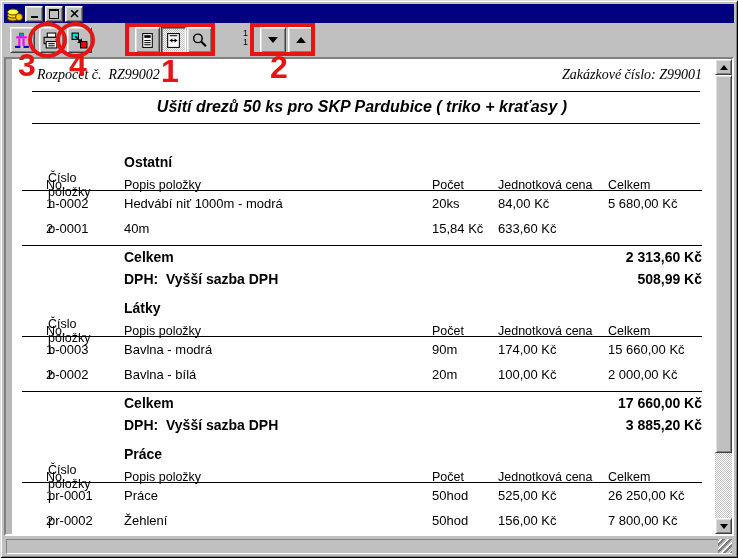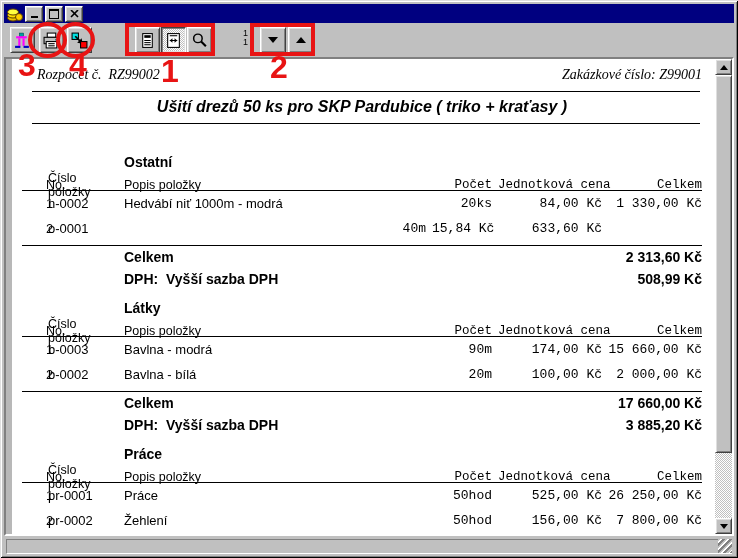--- a/index.html
+++ b/index.html
@@ -71,21 +71,21 @@
   .rpt-title { text-align:center; font-size:16px; font-weight:bold; font-style:italic; padding:6px 0 7px 0; margin-top:0; }
   .mt6 { margin-top:6px; }
 
   .section { margin-top:10px; }
   .section.first { margin-top:30px; }
   .sec-name { margin-left:102px; font-size:14px; font-weight:bold; height:17px; }
   .grid { display:grid; grid-template-columns:20px 70px 1fr 60px 104px 94px; column-gap:6px; align-items:center; }
   .grid.head { font-size:12.5px; height:16px; }
   .grid.row { font-size:13px; height:25px; }
   .c-no { text-align:right; white-space:nowrap;margin-left:24px; }
-  .c-r { text-align:right; white-space:nowrap;font-family:Liberation Mono, monospace; }
+  .c-r { text-align:left; white-space:nowrap; }
   .grid + .hline { margin-top:3px; }
   .rows + .hline { margin-top:4px; }
   .tot-row { display:flex; justify-content:space-between; font-size:14px; font-weight:bold; height:22px; align-items:center; }
   .tot-row .lbl { margin-left:102px; }
 
   
   .vscroll { position:absolute; right:0; top:0; width:17px; height:475px; background-image:conic-gradient(#fff 25%,#c0c0c0 25% 50%,#fff 50% 75%,#c0c0c0 75%); background-size:2px 2px; }
   .sb-btn {
     position:absolute; left:0; width:17px; height:16px; background:#c0c0c0;
     border:1px solid; border-color:#fff #404040 #404040 #fff;
@@ -235,21 +235,21 @@
           <span class="c-r">Celkem</span>
         </div>
         <div class="hline"></div>
         <div class="rows">
           <div class="grid row">
             <span class="c-no">1</span>
             <span>n-0002</span>
             <span>Hedvábí niť 1000m - modrá</span>
             <span class="c-r">20ks</span>
             <span class="c-r">84,00 Kč</span>
-            <span class="c-r">1 330,00 Kč</span>
+            <span class="c-r">5 680,00 Kč</span>
           </div>
           <div class="grid row">
             <span class="c-no">2</span>
             <span>o-0001</span>
             <span class="c-r">40m</span>
             <span class="c-r">15,84 Kč</span>
             <span class="c-r">633,60 Kč</span>
           </div>
         </div>
         <div class="hline"></div>

